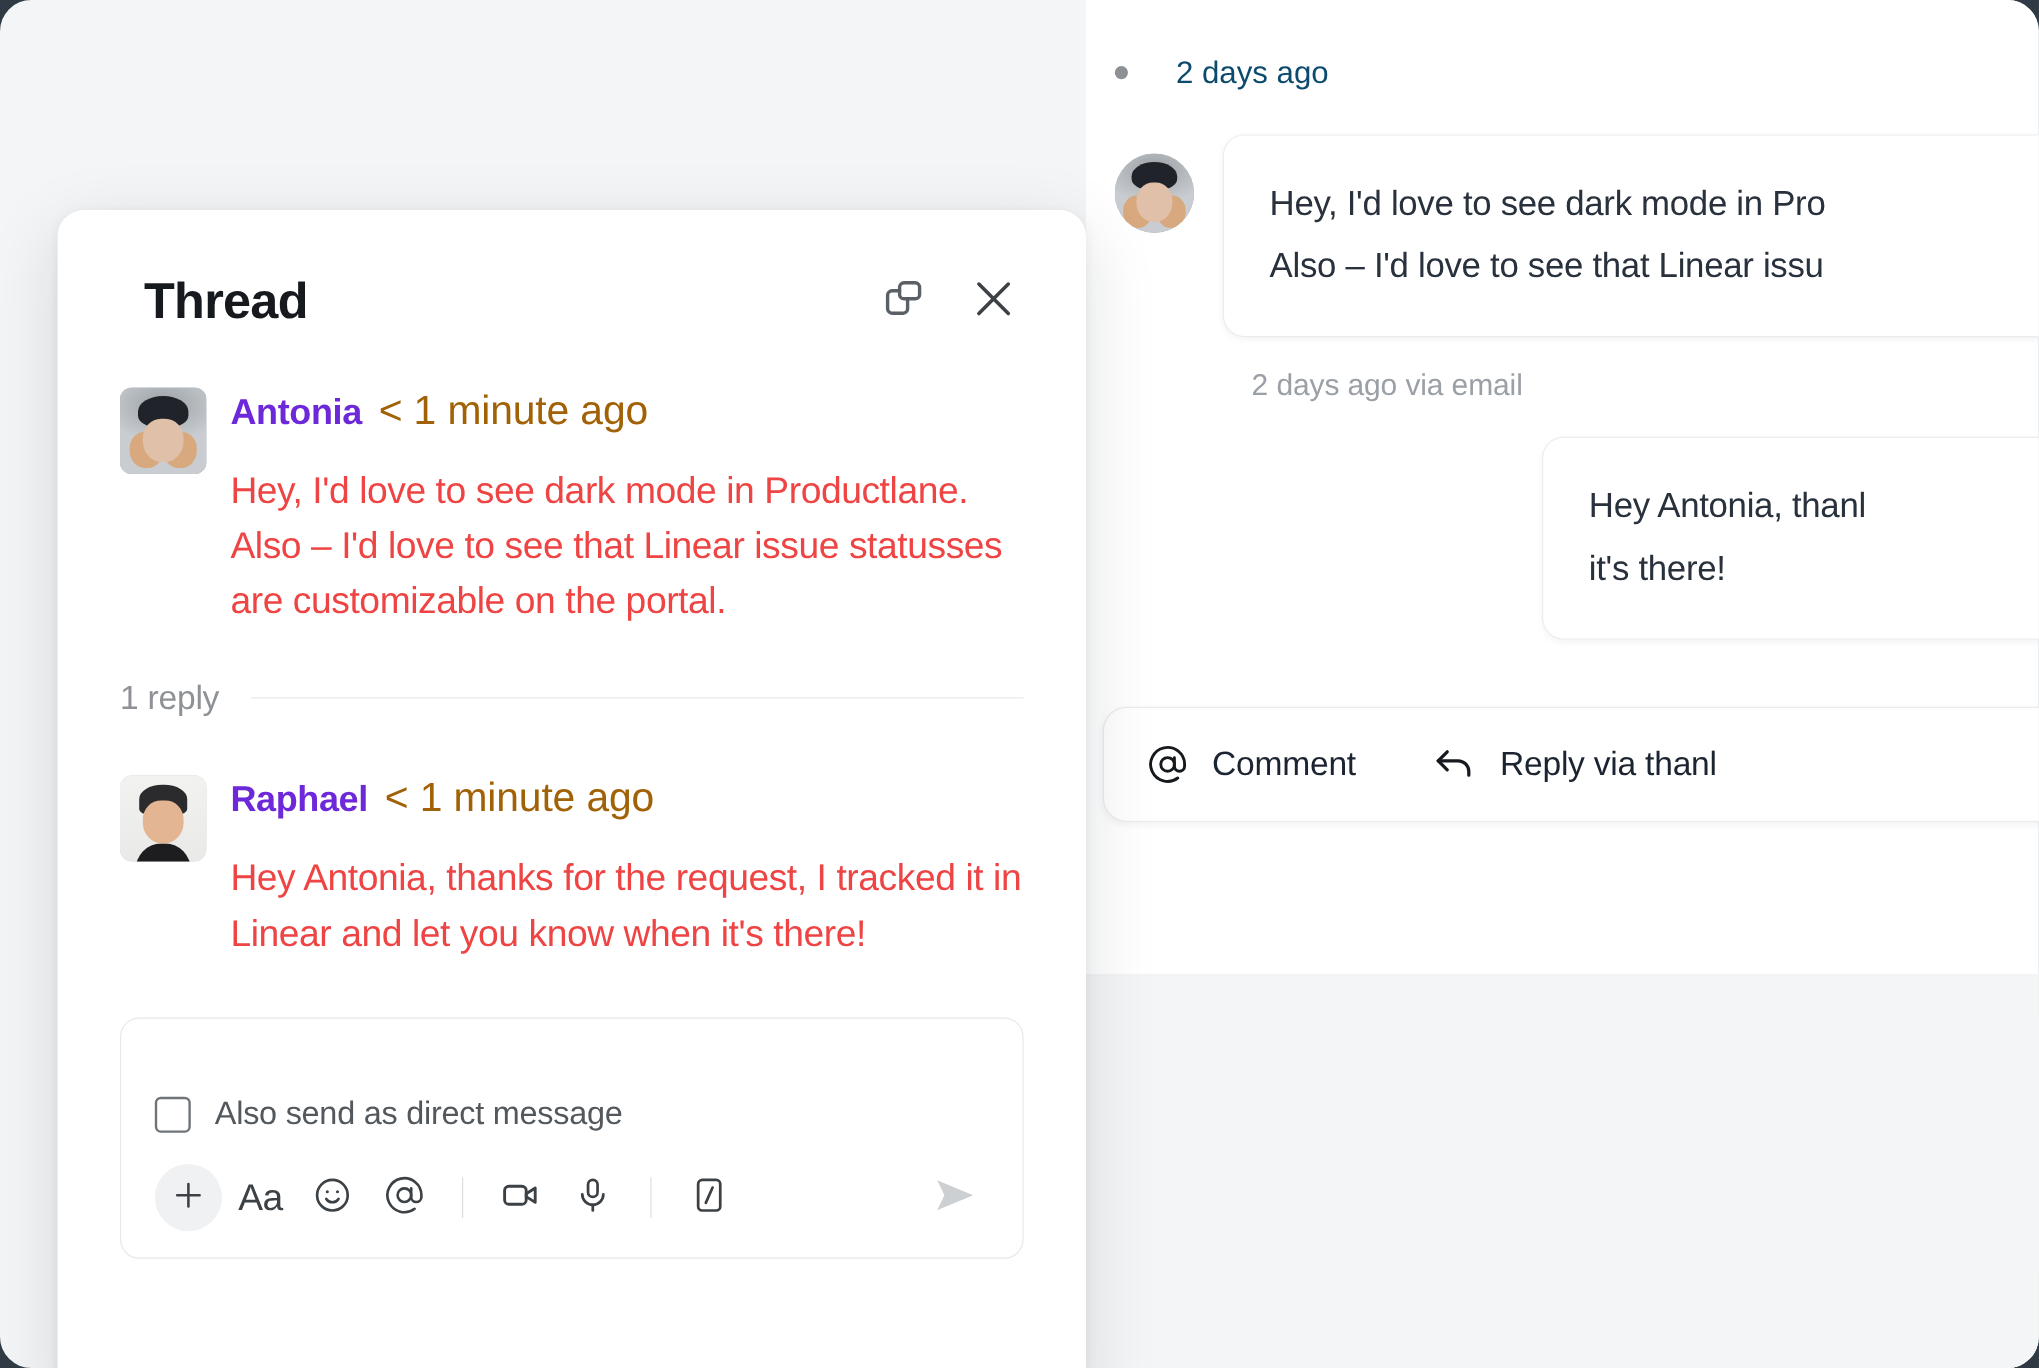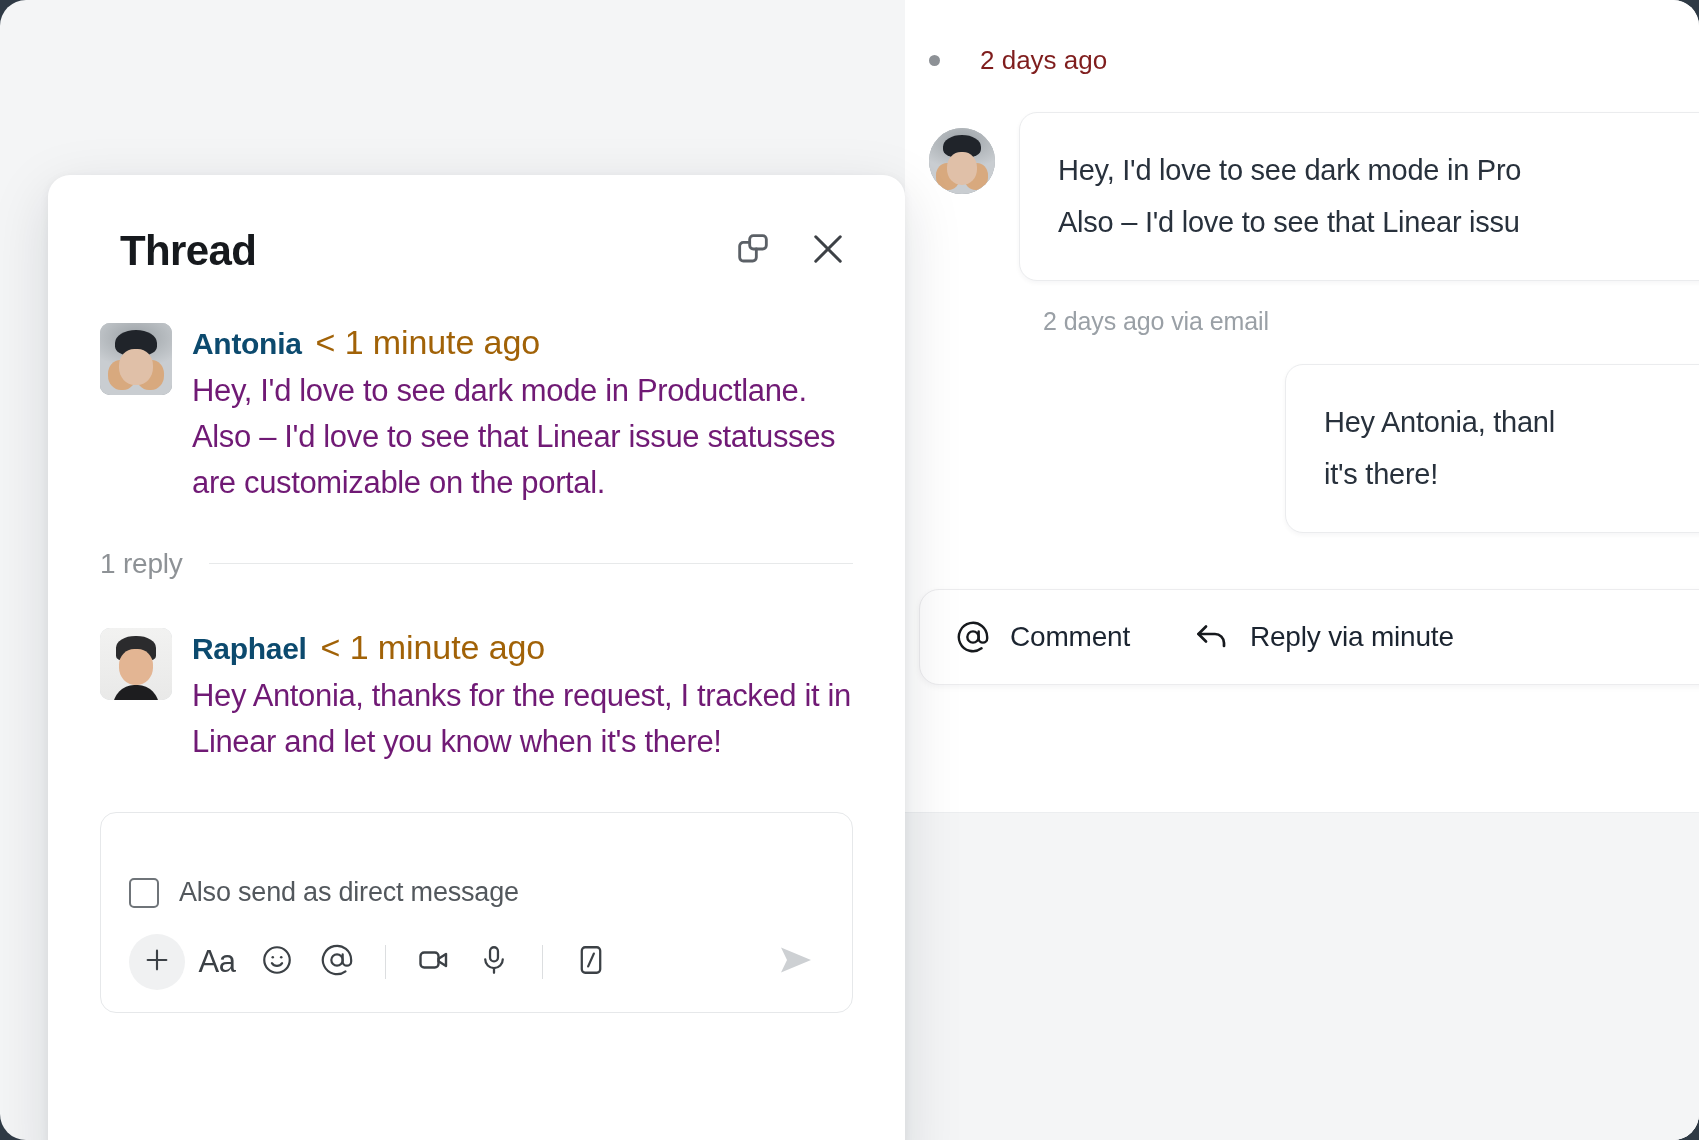--- a/index.html
+++ b/index.html
@@ -35,21 +35,21 @@
   }
   .notif-dot {
     width: 11px; height: 11px; border-radius: 50%;
     background: #8d9196; flex: none;
   }
   .notif-title {
     font-size: 27px; color: #1b2430; letter-spacing: -0.2px;
     white-space: nowrap;
   }
   .notif-time {
-    font-size: 26px; color: #7f1d1d; margin-left: 18px; white-space: nowrap;
+    font-size: 26px; color: #0c4a6e; margin-left: 18px; white-space: nowrap;
   }
 
   .msg-block { position: relative; padding-left: 24px; }
 
   .msg-row { display: flex; align-items: flex-start; gap: 24px; margin-top: 32px; }
 
   .avatar-circle {
     width: 66px; height: 66px; border-radius: 50%;
     flex: none; overflow: hidden; position: relative;
     background: #cfd3d7; margin-top: 16px;
@@ -161,25 +161,25 @@
   .tp-head-actions { display: flex; align-items: center; gap: 34px; }
   .icon-btn { cursor: pointer; display:flex; align-items:center; justify-content:center; }
 
   .tp-body { padding: 0 52px; }
 
   .tp-msg { display: flex; gap: 0; margin-top: 48px; }
   .tp-avatar-col { width: 92px; flex: none; }
   .tp-msg-content { flex: 1; min-width: 0; }
 
   .tp-name-row { display: flex; align-items: baseline; gap: 14px; }
-  .tp-name { font-size: 30px; font-weight: 700; color: #0c4a6e; letter-spacing: -0.3px; }
+  .tp-name { font-size: 30px; font-weight: 700; color: #6d28d9; letter-spacing: -0.3px; }
   .tp-time { font-size: 34px; color: #a16207; letter-spacing: -0.1px; }
   .tp-text {
-    font-size: 31px; line-height: 1.48; color: #701a75;
-    letter-spacing: -0.35px; margin-top: 6px;
+    font-size: 31px; line-height: 1.48; color: #ef4444;
+    letter-spacing: -0.35px; margin-top: 24px;
   }
 
   .reply-sep { display: flex; align-items: center; gap: 26px; margin-top: 42px; }
   .reply-sep-label { font-size: 28px; color: #8e9296; letter-spacing: -0.2px; white-space: nowrap; }
   .reply-sep-line { flex: 1; height: 1px; background: #e7e9ea; }
 
   .composer {
     margin: 48px 0 0 0;
     border: 1px solid #e6e8ea;
     border-radius: 16px;
@@ -255,21 +255,21 @@
           </span>
           <span>Comment</span>
         </div>
         <div class="action-item">
           <span>
             <svg width="36" height="30" viewBox="0 0 24 20" fill="none" stroke="#16191d" stroke-width="1.8" stroke-linecap="round" stroke-linejoin="round">
               <path d="M8 3L3 8l5 5"></path>
               <path d="M3 8h11a6 6 0 0 1 6 6v2"></path>
             </svg>
           </span>
-          <span>Reply via minute</span>
+          <span>Reply via thanl</span>
         </div>
       </div>
     </div>
   </div>
 
   <div class="thread-panel">
 
     <div class="tp-head">
       <div class="tp-title">Thread</div>
       <div class="tp-head-actions">

